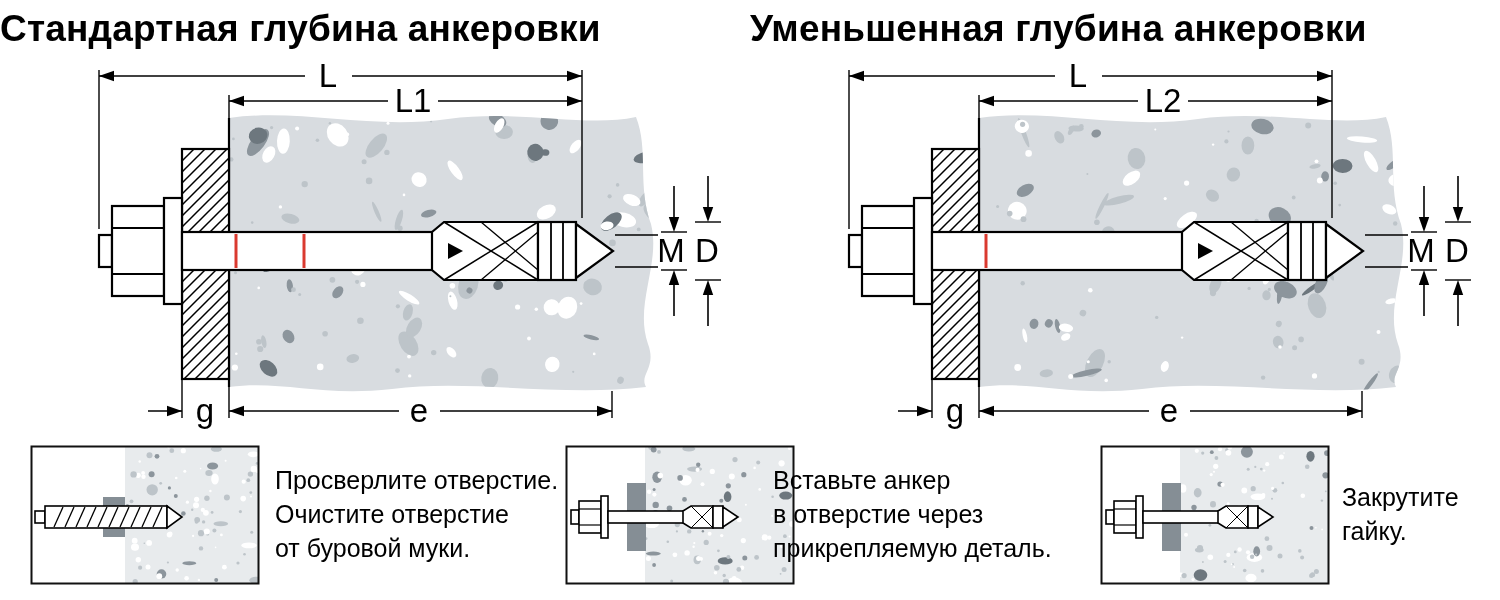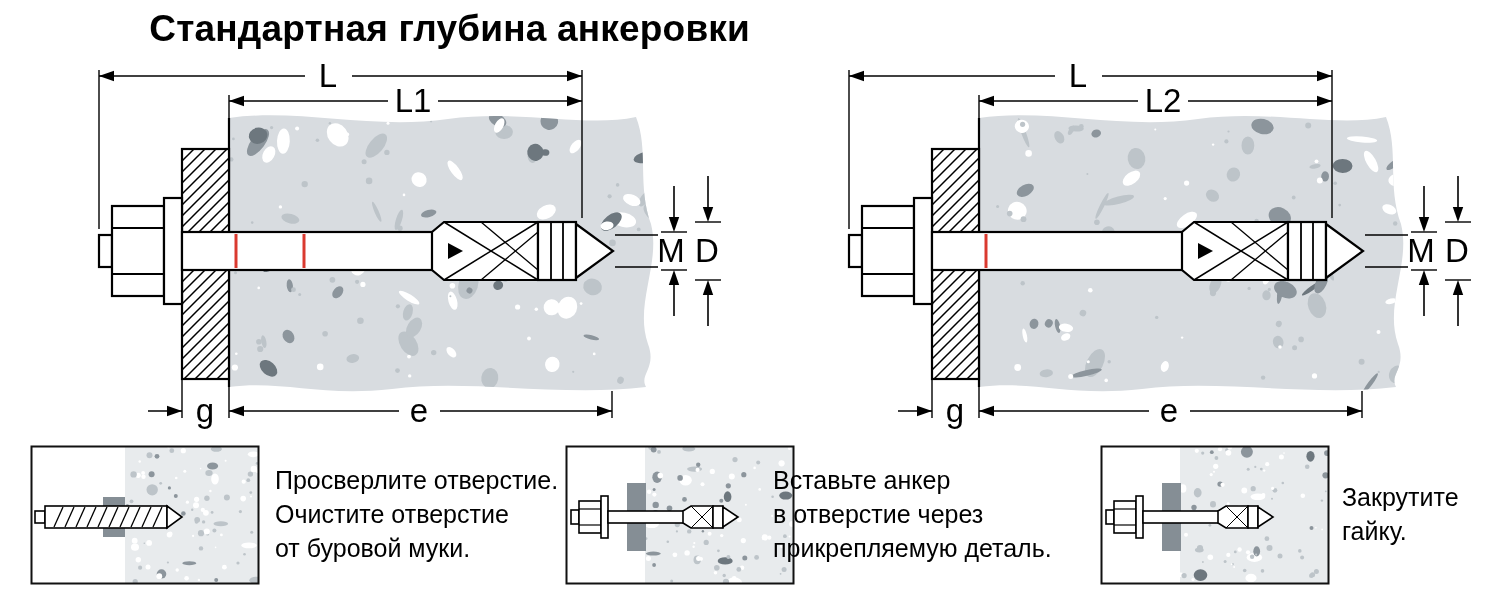--- a/index.html
+++ b/index.html
@@ -2,21 +2,21 @@
 <html><head>
 <meta charset="utf-8">
 <style>
   html,body{margin:0;padding:0}
   body{
     width:1500px;height:600px;background:#ffffff;position:relative;overflow:hidden;
     font-family:"Liberation Sans",sans-serif;color:#000;
   }
   .diagram{position:absolute;top:0;width:750px;height:435px}
   .title{
-    margin:0;position:absolute;top:8px;left:0;width:100%;text-align:right;
+    margin:0;position:absolute;top:8px;left:0;width:100%;text-align:left;
     font-size:37px;font-weight:700;letter-spacing:.2px;white-space:nowrap;
   }
   svg.main{position:absolute;top:46px;left:0;width:750px;height:390px;display:block}
   .step-fig{position:absolute;top:445px;width:230px;height:140px}
   .step-text{
     position:absolute;top:445px;height:140px;display:flex;align-items:center;
     font-size:25px;line-height:1.35;white-space:pre-line;
   }
   .dim{font-family:"Liberation Sans",sans-serif;font-size:33px;fill:#000}
 </style>
@@ -218,20 +218,21 @@
         <line x1="708" y1="130" x2="708" y2="161" stroke="#000000" stroke-width="1.6"></line>
         <polygon points="708,176 702.8,161 713.2,161" fill="#000000"></polygon>
         <line x1="708" y1="280" x2="708" y2="249" stroke="#000000" stroke-width="1.6"></line>
         <polygon points="708,234 702.8,249 713.2,249" fill="#000000"></polygon>
         <text x="707" y="216" text-anchor="middle" class="dim">D</text>
       </g>
     </svg>
 </div>
 
 <div class="diagram" style="left:750px">
+  <h2 class="title">Уменьшенная глубина анкеровки</h2>
   <svg class="main" id="svg-main-1" viewBox="0 0 750 390">
       <defs>
         <clipPath id="cc1">
           <path d="M229,72 C300,62 370,84 448,73 C520,63 585,82 636,71 C649,104 637,140 651,178 C661,218 634,258 648,298 C657,322 639,328 646,341 C560,351 470,333 392,343 C320,351 282,334 229,341 Z"></path>
         </clipPath>
         <pattern id="hh1" width="11" height="11" patternUnits="userSpaceOnUse">
           <path d="M-2.75,2.75 l5.5,-5.5 M0,11 L11,0 M8.25,13.75 l5.5,-5.5" stroke="#000000" stroke-width="1.5" fill="none"></path>
         </pattern>
       </defs>
       <g>

